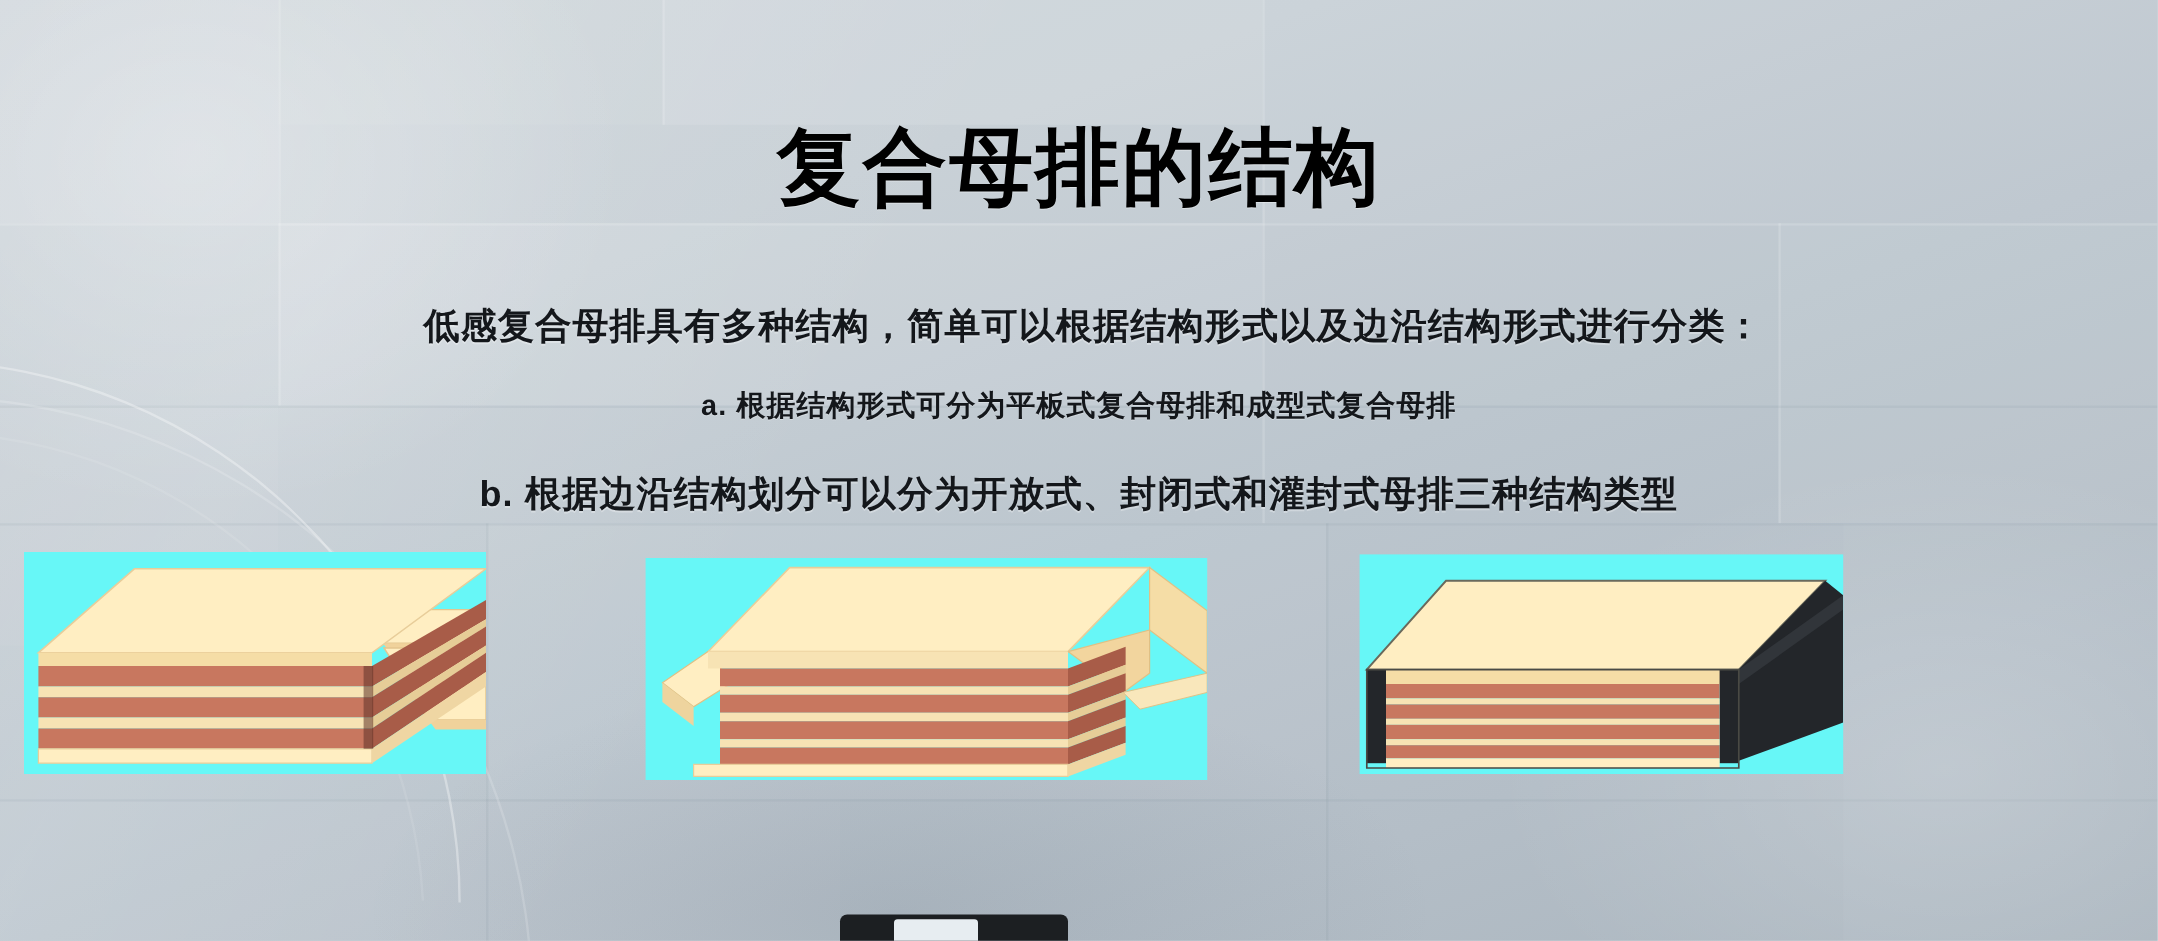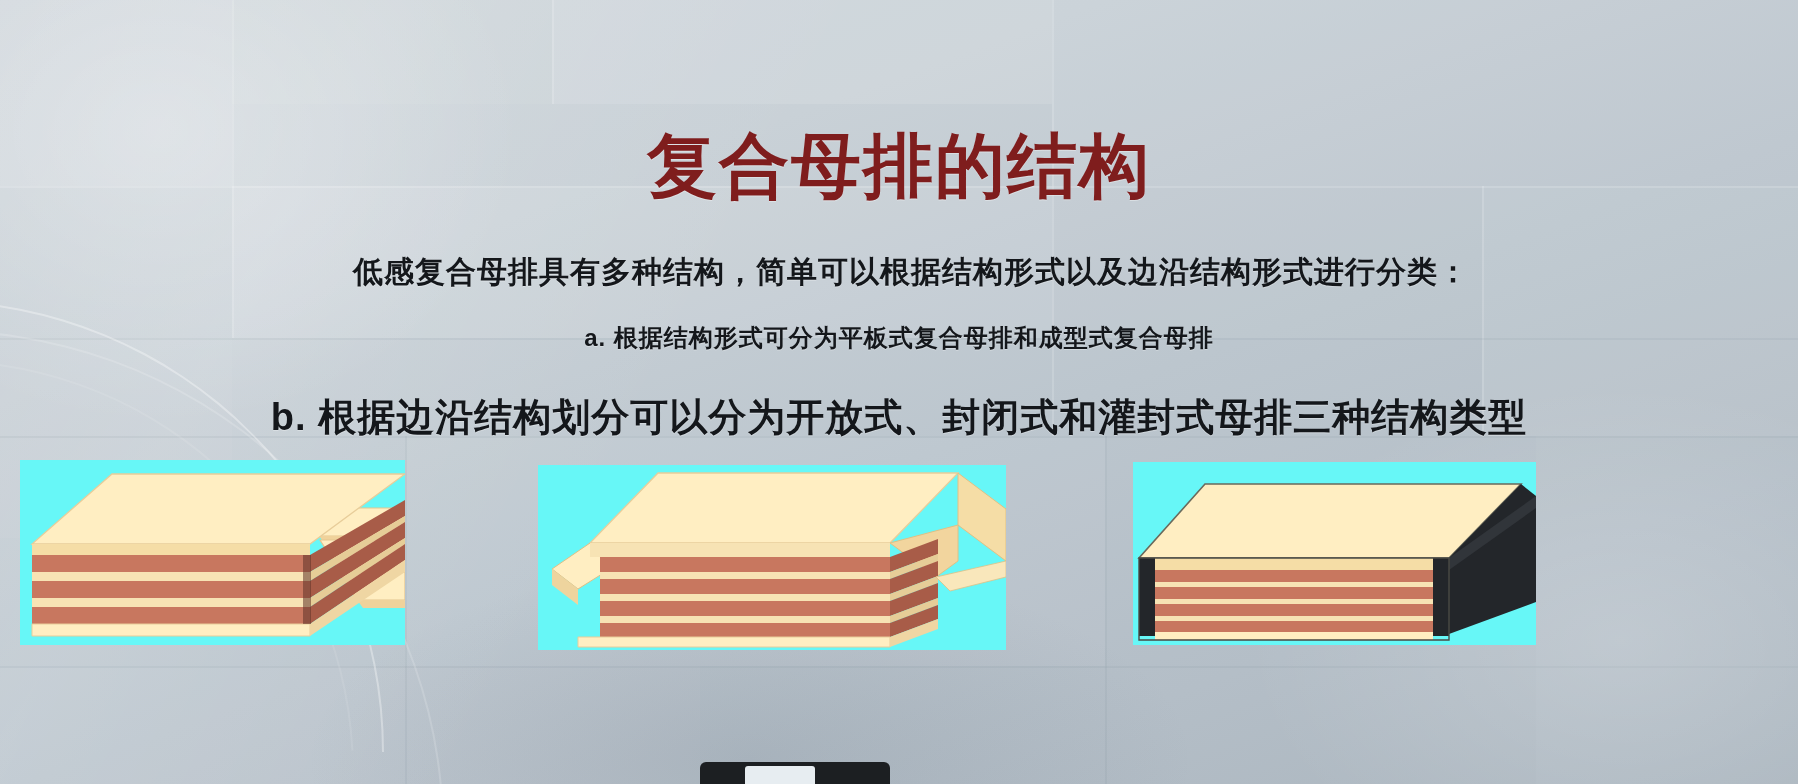--- a/index.html
+++ b/index.html
@@ -34,33 +34,32 @@
     pointer-events:none;
   }
   .arc2{border-color:rgba(255,255,255,0.17) transparent transparent transparent;}
   .arc3{border-color:rgba(255,255,255,0.10) transparent transparent transparent;}
 
   
   #title{
     position:absolute;left:0;right:0;top:104px;
     text-align:center;
     font-size:70px;line-height:1;font-weight:bold;
-    color:#7f1d1d;letter-spacing:2px;
+    color:#000000;letter-spacing:2px;
     text-shadow:0 1px 0 rgba(255,255,255,0.35);
-    margin-top:27px;
   }
   .body-line{
     position:absolute;left:0;right:0;text-align:center;
     font-weight:bold;color:#14171b;
     text-shadow:0 1px 0 rgba(255,255,255,0.30);
     white-space:nowrap;
   }
   #line0{top:252px;font-size:30px;letter-spacing:1px;padding-left:24px;}
   #line1{top:322px;font-size:24px;letter-spacing:1px;}
-  #line2{top:392px;font-size:38px;letter-spacing:1px;}
+  #line2{top:392px;font-size:30px;letter-spacing:1px;}
 
   
   .fig{
     position:absolute;
     background:#67f7f7;
     overflow:hidden;
   }
   #fig0{left:20px;top:460px;width:385px;height:185px;}
   #fig1{left:538px;top:465px;width:468px;height:185px;}
   #fig2{left:1133px;top:462px;width:403px;height:183px;}

